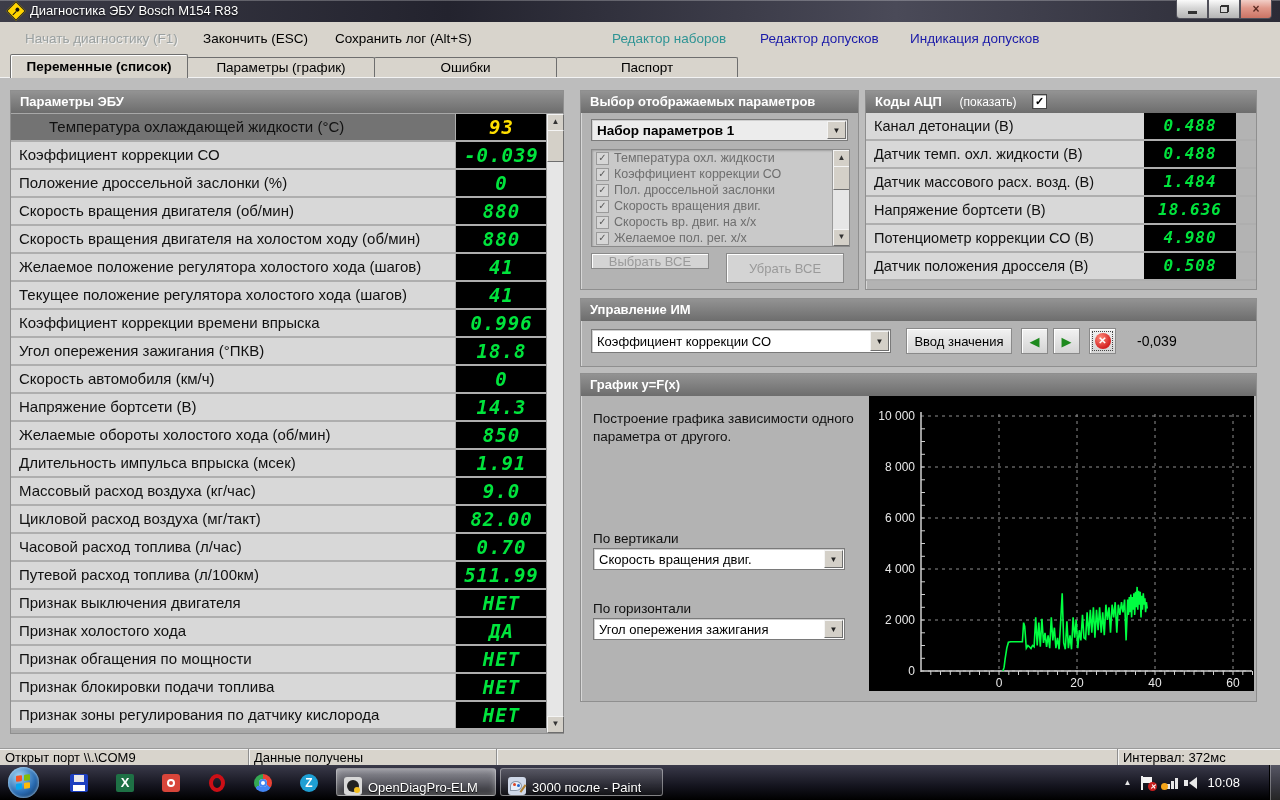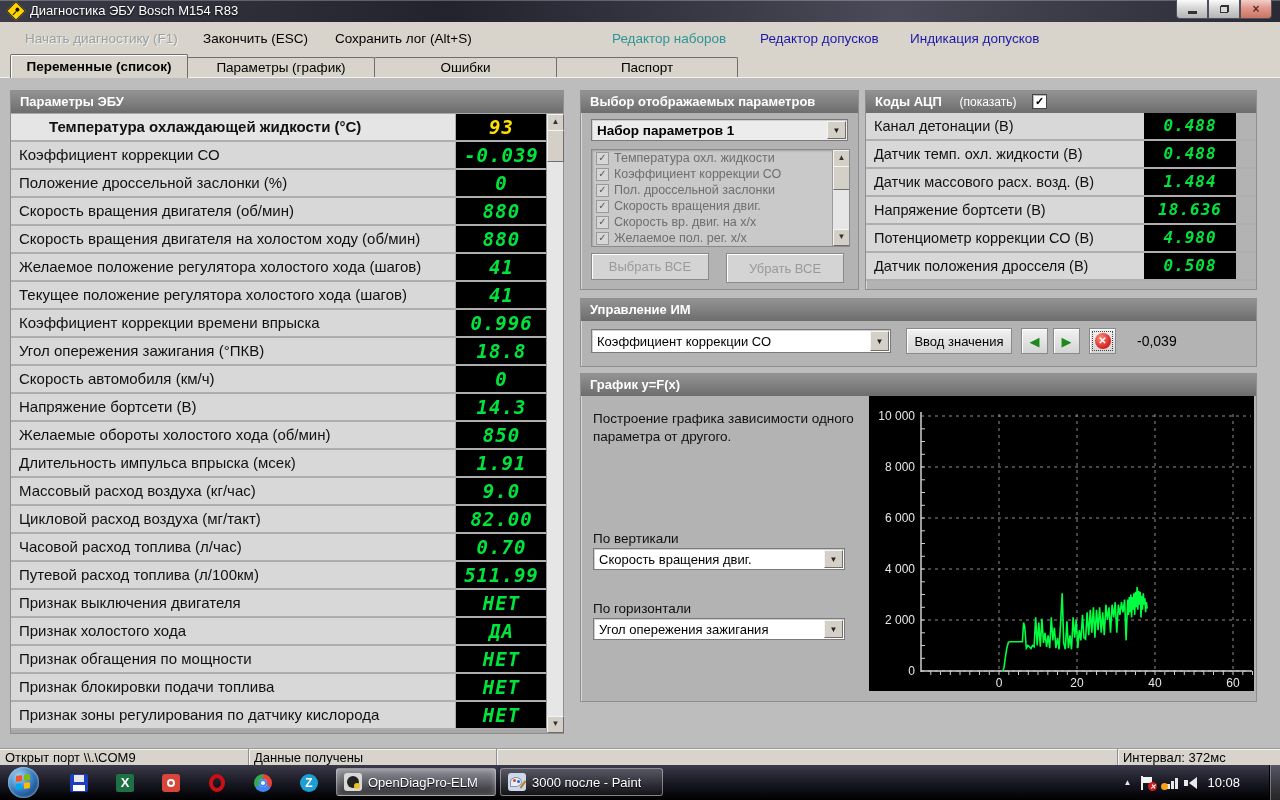--- a/index.html
+++ b/index.html
@@ -46,21 +46,21 @@
 
   
   .ptable{position:absolute;left:0;top:22px;right:0;bottom:0;background:#a8a8a8;}
   .rows{position:absolute;left:0;top:1px;right:16px;bottom:0;overflow:hidden;}
   .prow{height:26px;border-bottom:2px solid #aeaeae;display:flex;}
   .plabel{width:444px;background:#d8d8d8;font-size:15px;color:#111;line-height:26px;padding-left:8px;box-sizing:border-box;
     white-space:nowrap;overflow:hidden;}
   .pvalue{flex:1;background:#000;border-left:1px solid #aeaeae;text-align:center;
     font-family:"DejaVu Sans Mono",monospace;font-style:italic;font-weight:bold;font-size:19px;line-height:26px;
     color:#00e43c;letter-spacing:1px;}
-  .prow.hl .plabel{background:#e5e5e5;font-weight:bold;padding-left:38px;}
+  .prow.hl .plabel{background:#737373;font-weight:normal;padding-left:38px;}
   .prow.hl .pvalue{color:#ffdf00;}
 
   
   .vscroll{position:absolute;right:0;top:1px;bottom:0;width:16px;background:#e6e6e6;border-left:1px solid #9a9a9a;}
   .sc-btn{position:absolute;left:0;width:15px;height:15px;background:#d4d0c8;border:1px solid;border-color:#f4f4f4 #6e6e6e #6e6e6e #f4f4f4;
     font-size:8px;color:#333;text-align:center;line-height:14px;}
   .sc-up{top:0;} .sc-down{bottom:0;}
   .sc-thumb{position:absolute;left:0;width:15px;background:#d4d0c8;border:1px solid;border-color:#f4f4f4 #6e6e6e #6e6e6e #f4f4f4;}
 
   
@@ -111,21 +111,21 @@
 
   
   .taskbar{position:absolute;left:0;top:765px;width:1280px;height:35px;
     background:linear-gradient(#3a3a4a,#14141e 60%,#000);}
   .orb{position:absolute;left:8px;top:2px;width:31px;height:31px;border-radius:50%;
     background:radial-gradient(circle at 35% 30%,#9fd4f5,#2b6db4 55%,#0a2a52 95%);box-shadow:inset 0 0 3px #cfeeff;}
   .orb .flag{position:absolute;left:8px;top:8px;width:14px;height:14px;display:grid;grid-template-columns:6px 6px;grid-template-rows:6px 6px;gap:1.5px;transform:skewY(-6deg);}
   .orb .flag i{display:block;border-radius:1px;}
   .ql{position:absolute;top:6px;width:24px;height:24px;border-radius:4px;display:flex;align-items:center;justify-content:center;}
   .task-btn{position:absolute;top:3px;height:28px;border:1px solid rgba(255,255,255,.4);border-radius:3px;
-    background:linear-gradient(rgba(255,255,255,.18),rgba(255,255,255,.05));display:flex;align-items:center;padding:0 7px;box-sizing:border-box;}
+    background:linear-gradient(rgba(255,255,255,.18),rgba(255,255,255,.05));display:flex;align-items:flex-end;padding:0 7px;box-sizing:border-box;}
   .task-btn.active{background:linear-gradient(rgba(255,255,255,.45),rgba(255,255,255,.15));box-shadow:inset 0 0 6px rgba(255,255,255,.35);}
   .task-btn .tlabel{color:#fff;font-size:13px;margin-left:6px;white-space:nowrap;overflow:hidden;text-shadow:0 1px 1px #000;}
   .ticon{width:18px;height:18px;border-radius:3px;flex:0 0 auto;}
   .tray{position:absolute;right:40px;top:0;height:35px;display:flex;align-items:center;gap:10px;}
   .tray .clock{color:#fff;font-size:13px;}
   .show-desktop{position:absolute;right:0;top:0;width:10px;height:35px;background:rgba(255,255,255,.15);border-left:1px solid #000;box-shadow:inset 1px 0 0 rgba(255,255,255,.3);}
   .net-icon{position:relative;width:16px;height:12px;}
   .net-icon i{position:absolute;bottom:0;width:3px;background:#e8e8e8;}
   .net-icon .dot{position:absolute;left:-2px;bottom:-1px;width:7px;height:7px;border-radius:50%;background:#f4a418;}
   .spk{width:0;height:0;border:6px solid transparent;border-right:8px solid #e8e8e8;border-left:none;position:relative;}
@@ -310,21 +310,21 @@
             <span class="cbox">✓</span>
             <span class="clabel">Желаемое пол. рег. х/х</span>
           </div>
         </div>
       <div class="vscroll" style="top:0;">
         <div class="sc-btn sc-up">▲</div>
         <div class="sc-thumb" style="top:16px;height:22px;"></div>
         <div class="sc-btn sc-down">▼</div>
       </div>
     </div>
-    <div class="btn disabled" style="left:10px;top:162px;width:118px;height:27px;">Выбрать ВСЕ</div>
+    <div class="btn disabled" style="left:10px;top:162px;width:118px;height:16px;">Выбрать ВСЕ</div>
     <div class="btn disabled" style="left:145px;top:162px;width:118px;height:30px;">Убрать ВСЕ</div>
   </div>
 
   <div class="panel" style="left:865px;top:90px;width:390px;height:198px;">
     <div class="phead">
       <span>Коды АЦП</span>
       <span style="font-weight:normal;font-size:12px;margin-left:14px;">(показать)</span>
       <span class="checkbox" style="margin-left:12px;margin-top:-2px;">✓</span>
     </div>
     <div class="adc-rows">

